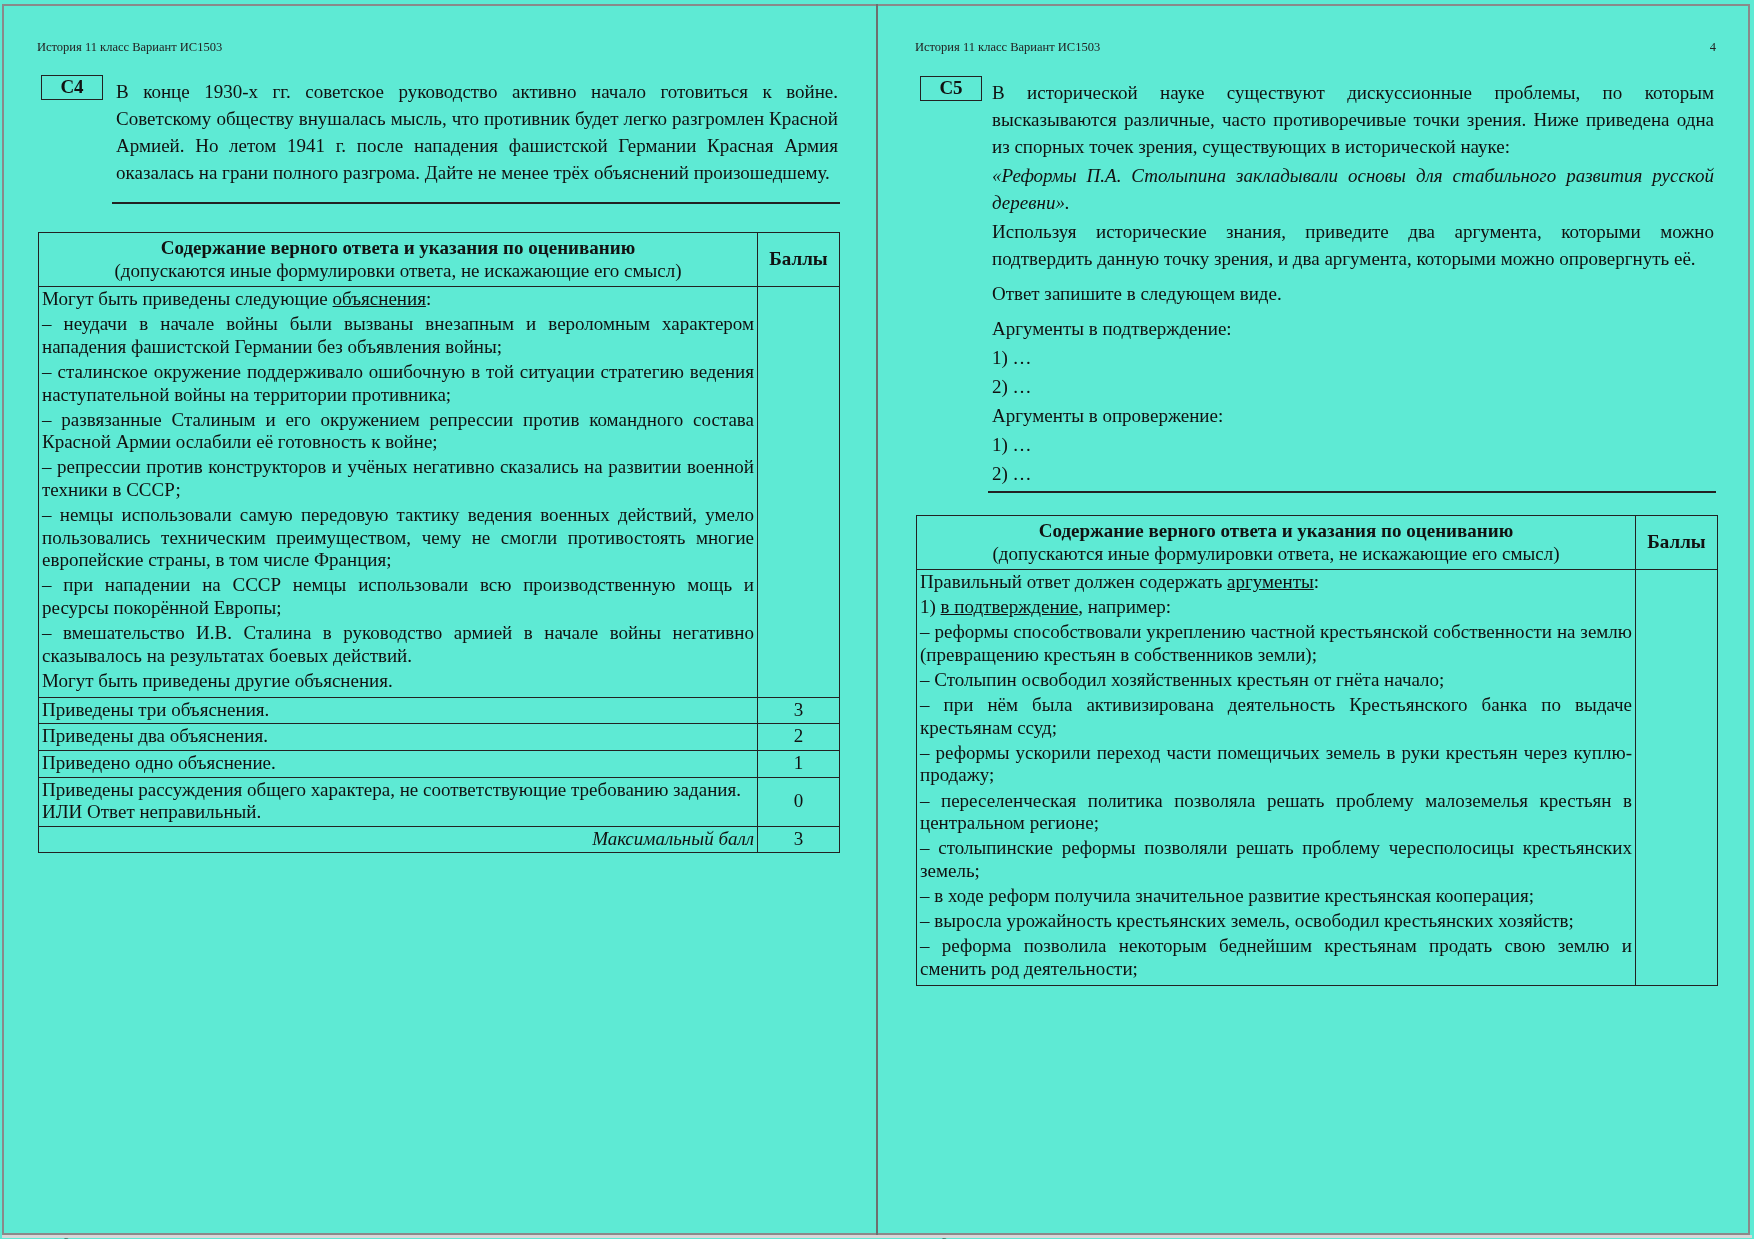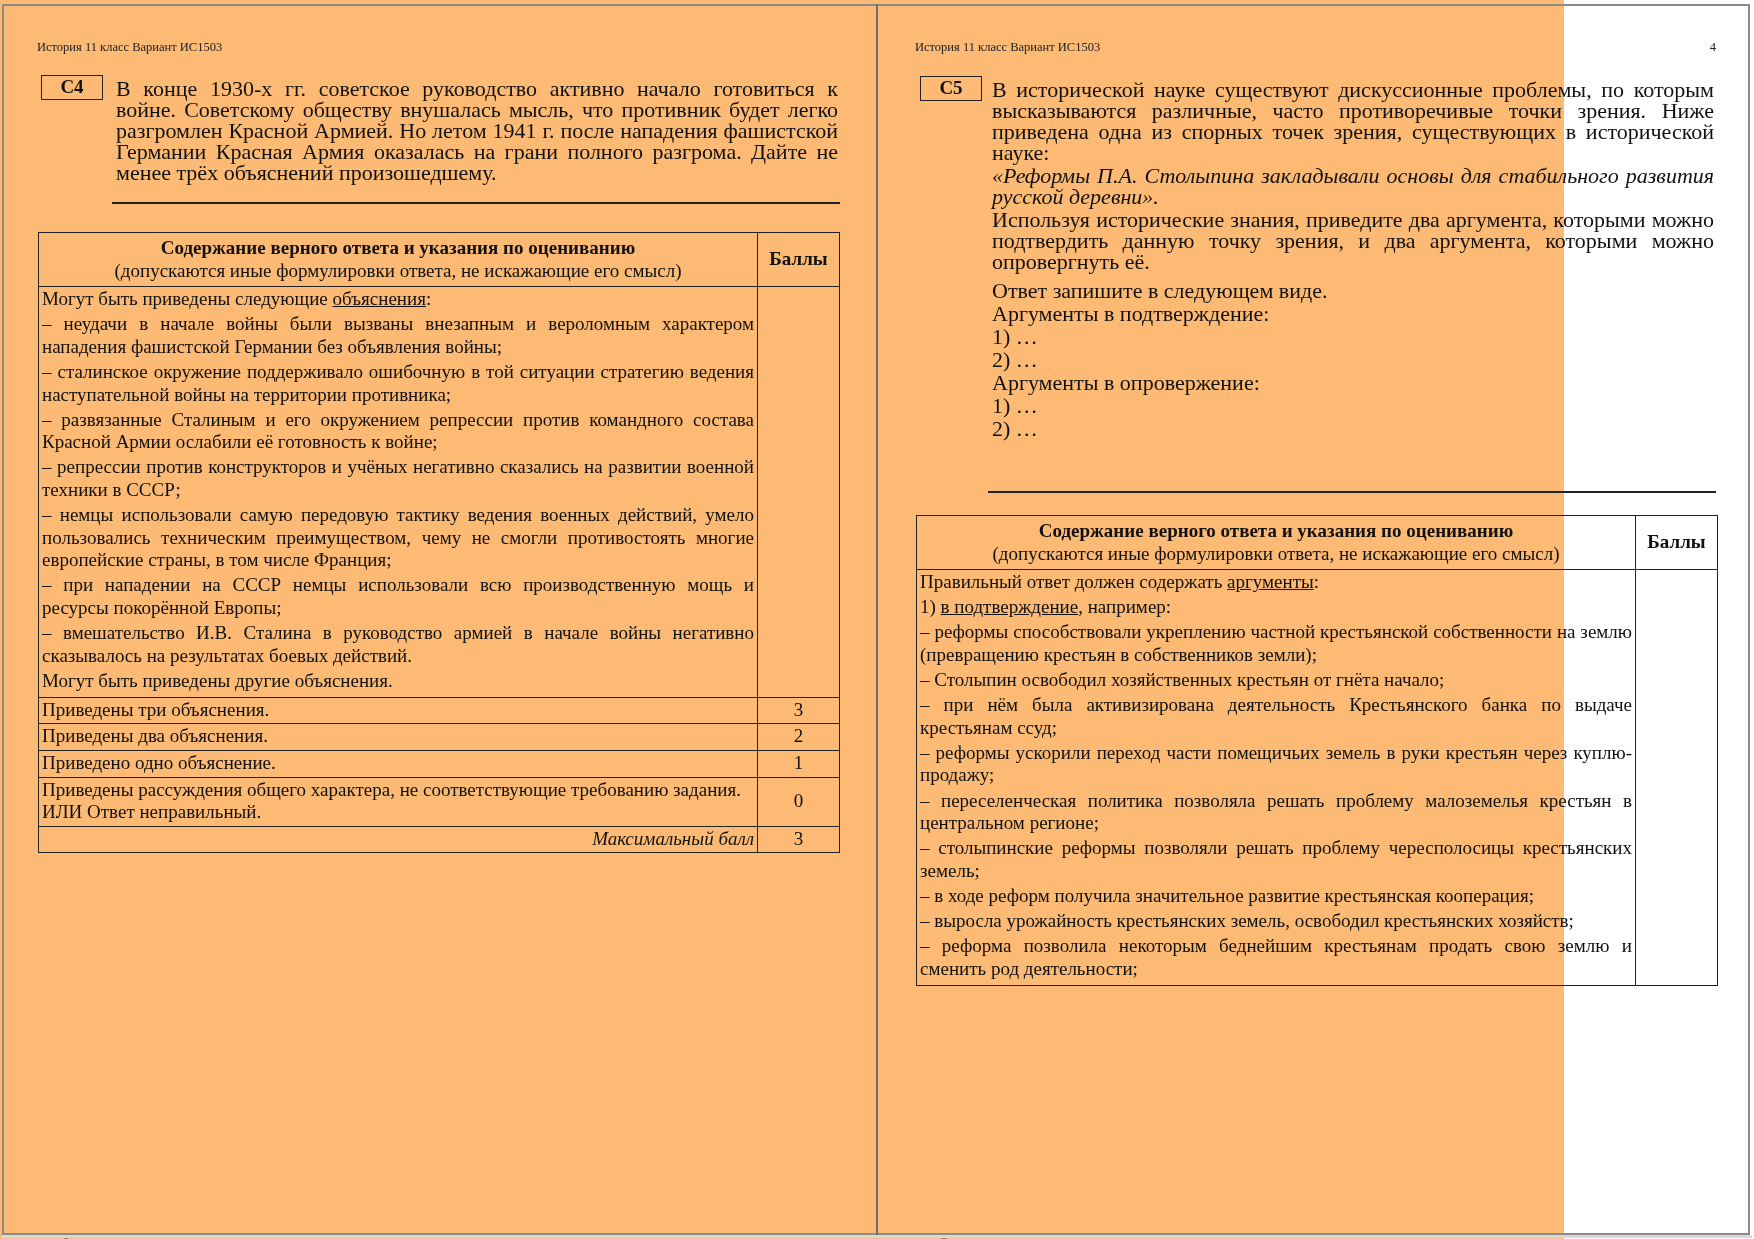--- a/index.html
+++ b/index.html
@@ -1,34 +1,34 @@
 <!DOCTYPE html>
 <html><head>
 <meta charset="utf-8">
 <style>
   * { box-sizing: border-box; margin: 0; padding: 0; }
   html, body { width: 1754px; height: 1239px; background: #ffffff; overflow: hidden; }
   body { font-family: "Liberation Serif", "DejaVu Serif", serif; color: #111; position: relative; }
 
-  .spread { position: absolute; left: 0; top: 0; width: 1564px; height: 1239px; background: #fdba74; }
+  .spread { position: absolute; left: 0; top: 0; width: 1754px; height: 1239px; background: #5eead4; }
   .frame { position: absolute; left: 2px; top: 4px; width: 1748px; height: 1231px; border: 2px solid #8a8a8a; }
   .divider { position: absolute; left: 876px; top: 4px; width: 2px; height: 1231px; background: #6e6e6e; }
   .bottom-shadow { position: absolute; left: 2px; top: 1235px; width: 1750px; height: 3px; background: #d8d8d8; }
 
   .page { position: absolute; top: 0; height: 1239px; }
   .page.left { left: 0; width: 876px; }
   .page.right { left: 878px; width: 876px; }
 
   .running-head { position: absolute; top: 40px; font-size: 12.5px; color: #222; }
   .page.left .running-head { left: 37px; }
   .page.right .running-head { left: 37px; }
   .page-number { position: absolute; top: 40px; right: 38px; font-size: 12.5px; color: #222; }
 
   .task-label { position: absolute; width: 62px; height: 25px; border: 1.5px solid #222; font-weight: bold; font-size: 19px; text-align: center; line-height: 22px; }
-  .task-text { position: absolute; font-size: 22px; line-height: 21px; text-align: justify; }
+  .task-text { position: absolute; font-size: 19px; line-height: 27px; text-align: justify; }
   .task-text .ital { font-style: italic; }
   .task-rule { position: absolute; height: 2px; background: #222; }
 
   table.rubric { position: absolute; border-collapse: collapse; font-size: 19px; line-height: 22.6px; }
   table.rubric td, table.rubric th { border: 1.5px solid #222; vertical-align: top; padding: 1px 3px 2px 3px; }
   table.rubric th { font-weight: normal; text-align: center; vertical-align: middle; padding: 4px 3px 4px 3px; }
   table.rubric th .bold { font-weight: bold; display: block; }
   table.rubric th.score-head { font-weight: bold; }
   table.rubric td.score { text-align: center; vertical-align: middle; }
   table.rubric td.content p { text-align: justify; margin-bottom: 2.5px; }
@@ -109,21 +109,21 @@
   <div class="page right">
     <div class="running-head">История  11 класс  Вариант ИС1503</div>
     <div class="page-number">4</div>
 
     <div class="task-label" style="left:42px; top:76px;">С5</div>
     <div class="task-text" style="left:114px; top:79px; width:722px;">
       <div>В исторической науке существуют дискуссионные проблемы, по которым высказываются различные, часто противоречивые точки зрения. Ниже приведена одна из спорных точек зрения, существующих в исторической науке:</div>
       <div class="ital" style="margin-top:2px;">«Реформы П.А. Столыпина закладывали основы для стабильного развития русской деревни».</div>
       <div style="margin-top:2px;">Используя исторические знания, приведите два аргумента, которыми можно подтвердить данную точку зрения, и два аргумента, которыми можно опровергнуть её.</div>
       <div style="margin-top:8px;">Ответ запишите в следующем виде.</div>
-      <div style="margin-top:2px;">Аргументы в подтверждение:</div>
+      <div style="margin-top:8px;">Аргументы в подтверждение:</div>
       <div style="margin-top:2px;">1) …</div>
       <div style="margin-top:2px;">2) …</div>
       <div style="margin-top:2px;">Аргументы в опровержение:</div>
       <div style="margin-top:2px;">1) …</div>
       <div style="margin-top:2px;">2) …</div>
     </div>
     <div class="task-rule" style="left:110px; top:491px; width:728px;"></div>
 
     <table class="rubric" style="left:38px; top:515px; width:802px;">
       <tbody>

